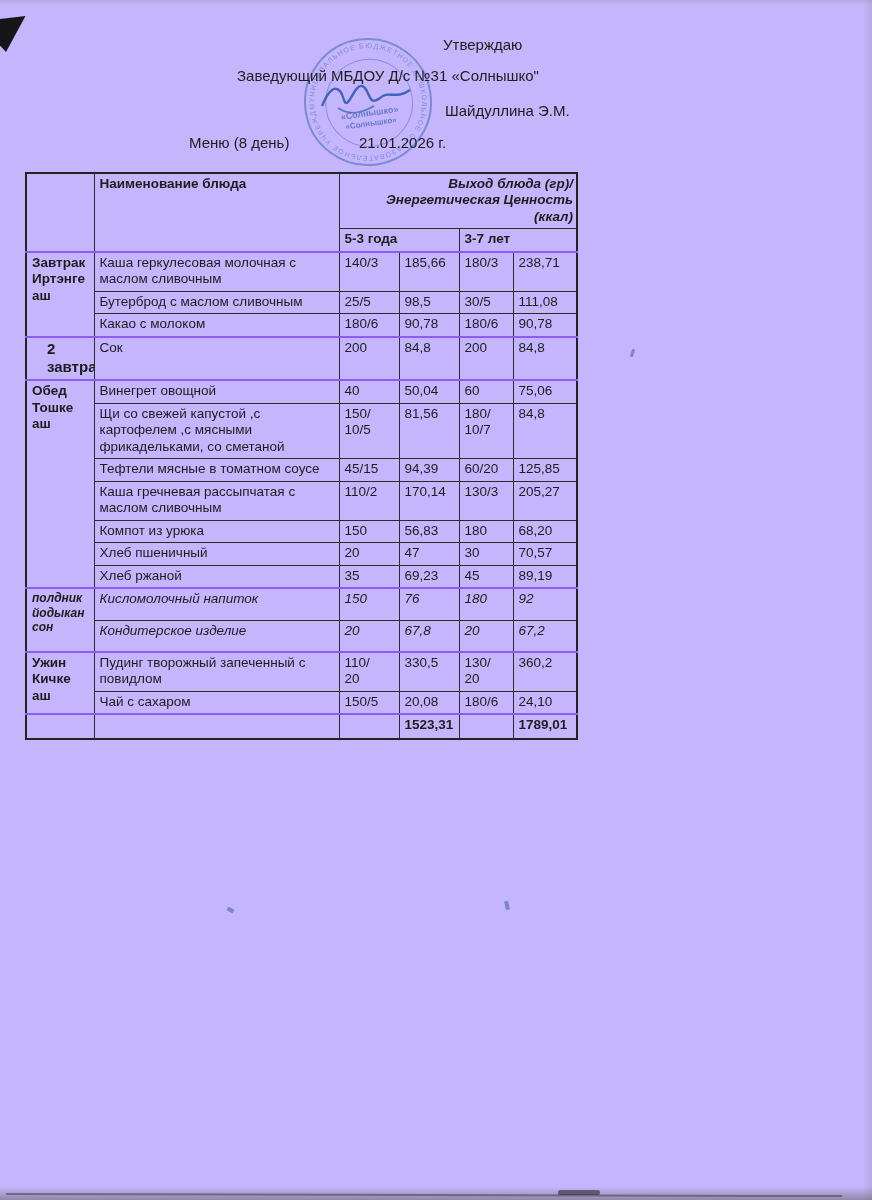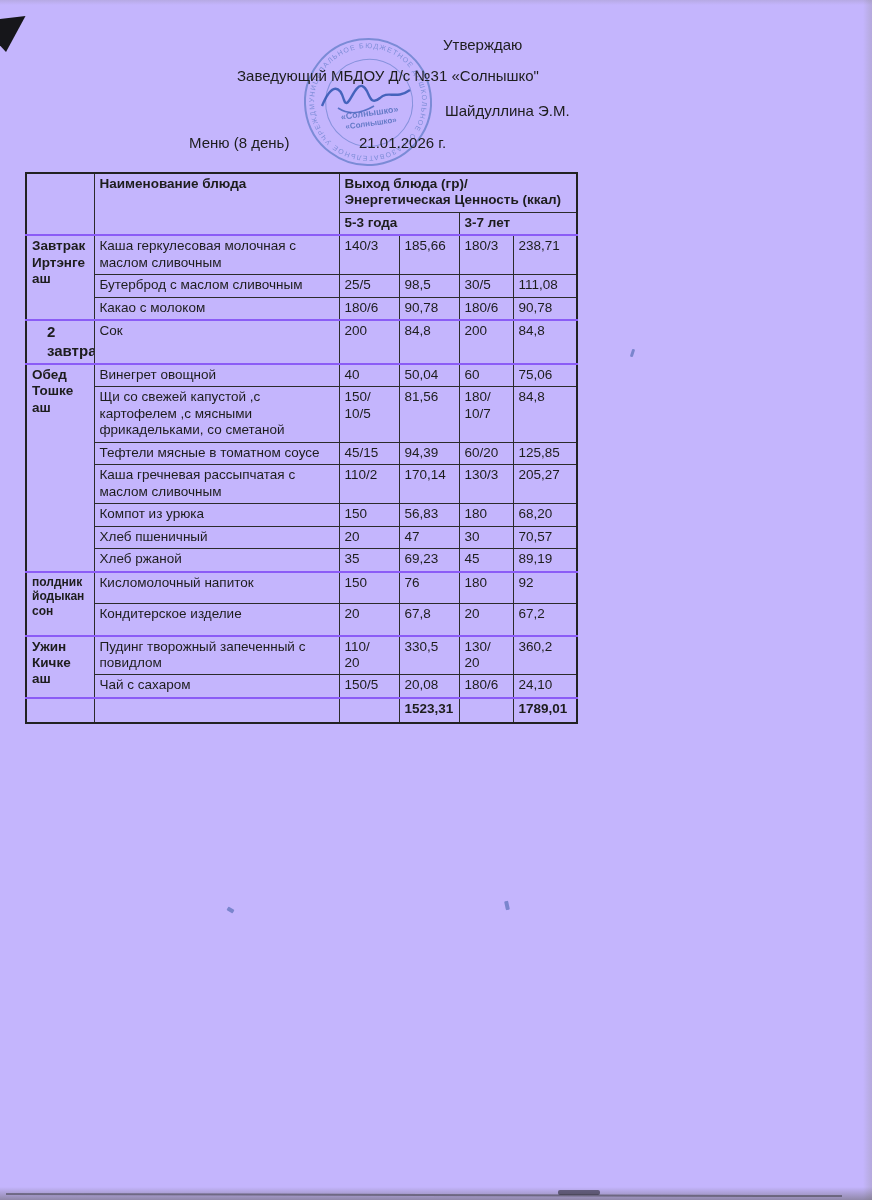--- a/index.html
+++ b/index.html
@@ -47,27 +47,27 @@
     border-collapse:collapse; table-layout:fixed;
     font-size:13.5px; line-height:1.22;
     border:2px solid #222;
   }
   .menu-table th,.menu-table td{
     border:1px solid #2b2b2b; padding:2px 3px 3px 5px;
     vertical-align:top; text-align:left; white-space:pre-line;
     overflow:hidden;
   }
   .menu-table thead th{font-weight:bold;margin-left:32px;}
-  .menu-table .out-header{text-align:left; border-bottom:1px solid #2b2b2b;}
+  .menu-table .out-header{text-align:right; border-bottom:1px solid #2b2b2b;font-style:italic;}
   .menu-table thead tr:last-child th{border-top:1px solid #2b2b2b;}
   .menu-table tbody tr.section-start td{border-top:2px solid #8b5cf6;}
   .menu-table td.period{font-weight:bold; font-size:13.5px;}
   .menu-table td.period.xsmall{font-size:15px;padding-left:20px;}
   .menu-table td.period.small{font-size:12px;}
-  .menu-table tr.roomy td{padding-bottom:12px;}
+  .menu-table tr.roomy td{padding-bottom:12px;font-style:italic;}
   .menu-table tr.total-row td{font-weight:bold; height:18px;}
 
   
   .corner-mark{
     left:0; top:16px; width:30px; height:36px; background:#16161a; z-index:5;
     clip-path:polygon(0 8%, 85% 0, 20% 100%, 0 82%);
   }
   .right-shade{right:0; top:0; bottom:0; width:9px;
     background:linear-gradient(to right, rgba(0,0,0,0), rgba(140,138,132,.28));}
   .bottom-shade{left:0; right:0; bottom:0; height:13px;

